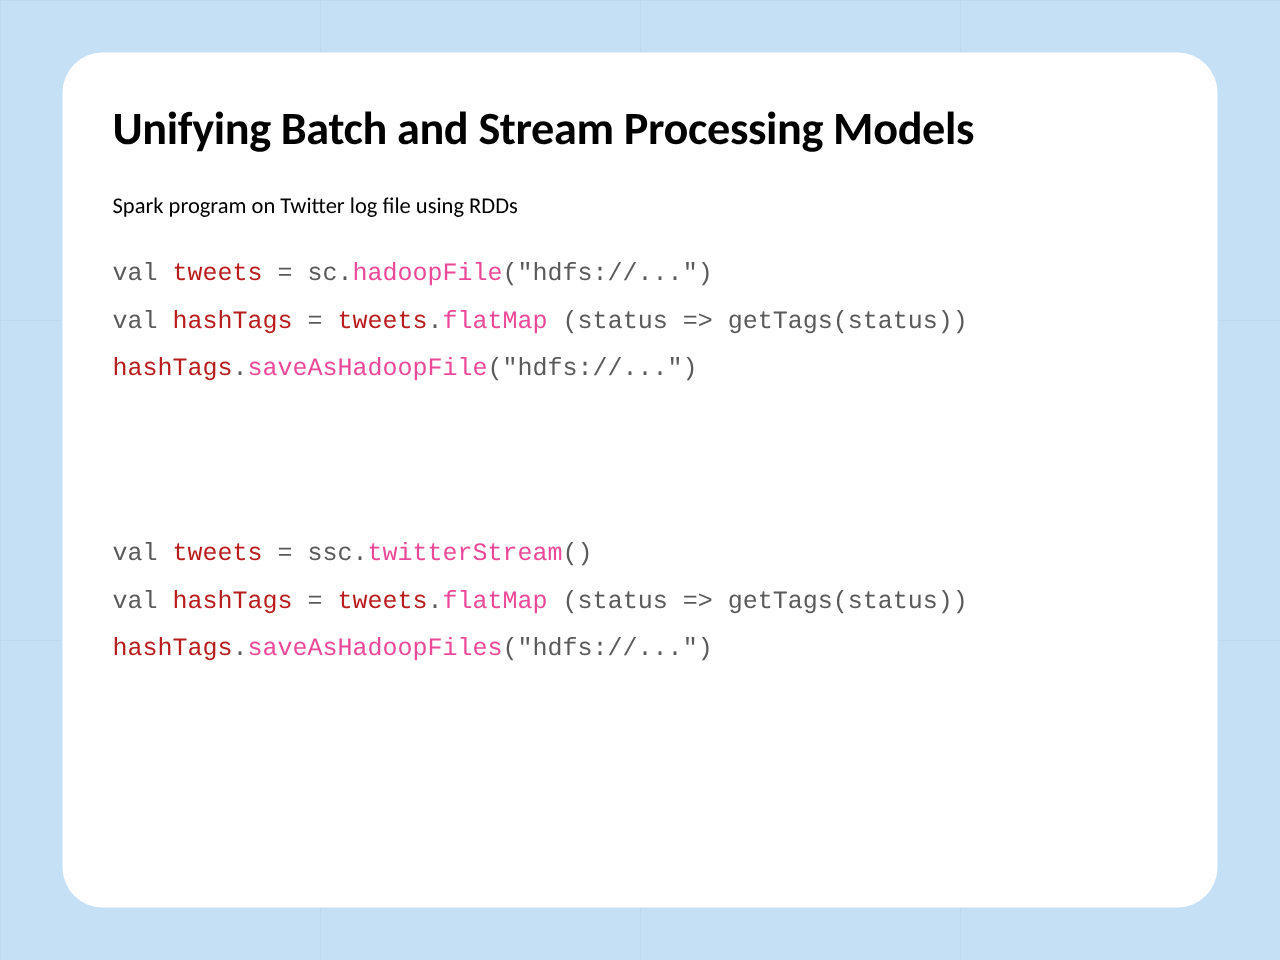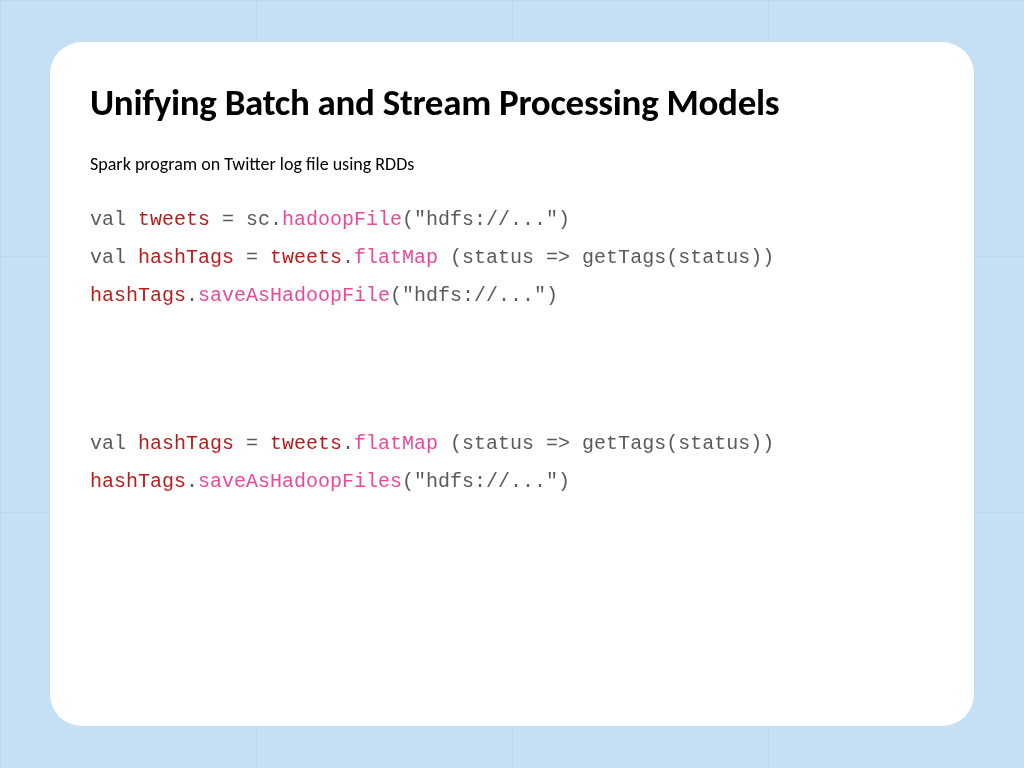--- a/index.html
+++ b/index.html
@@ -70,16 +70,17 @@
   <div class="subtitle">Spark program on Twitter log file using RDDs</div>
   <div class="code-block">
     <div class="code-line"><span>val </span><span class="kw-red">tweets</span><span> = sc.</span><span class="kw-blue">hadoopFile</span><span>("hdfs://...")</span></div>
     <div class="code-line"><span>val </span><span class="kw-red">hashTags</span><span> = </span><span class="kw-red">tweets</span><span>.</span><span class="kw-blue">flatMap</span><span> (status =&gt; getTags(status))</span></div>
     <div class="code-line"><span class="kw-red">hashTags</span><span>.</span><span class="kw-blue">saveAsHadoopFile</span><span>("hdfs://...")</span></div>
   </div>
 
   <div class="spacer"></div>
 
   <div class="code-block">
+    <div class="code-line"><span>val </span><span class="kw-red">tweets</span><span> = ssc.</span><span class="kw-blue">twitterStream</span><span>()</span></div>
     <div class="code-line"><span>val </span><span class="kw-red">hashTags</span><span> = </span><span class="kw-red">tweets</span><span>.</span><span class="kw-blue">flatMap</span><span> (status =&gt; getTags(status))</span></div>
     <div class="code-line"><span class="kw-red">hashTags</span><span>.</span><span class="kw-blue">saveAsHadoopFiles</span><span>("hdfs://...")</span></div>
   </div>
 </div>
 
 </body></html>

